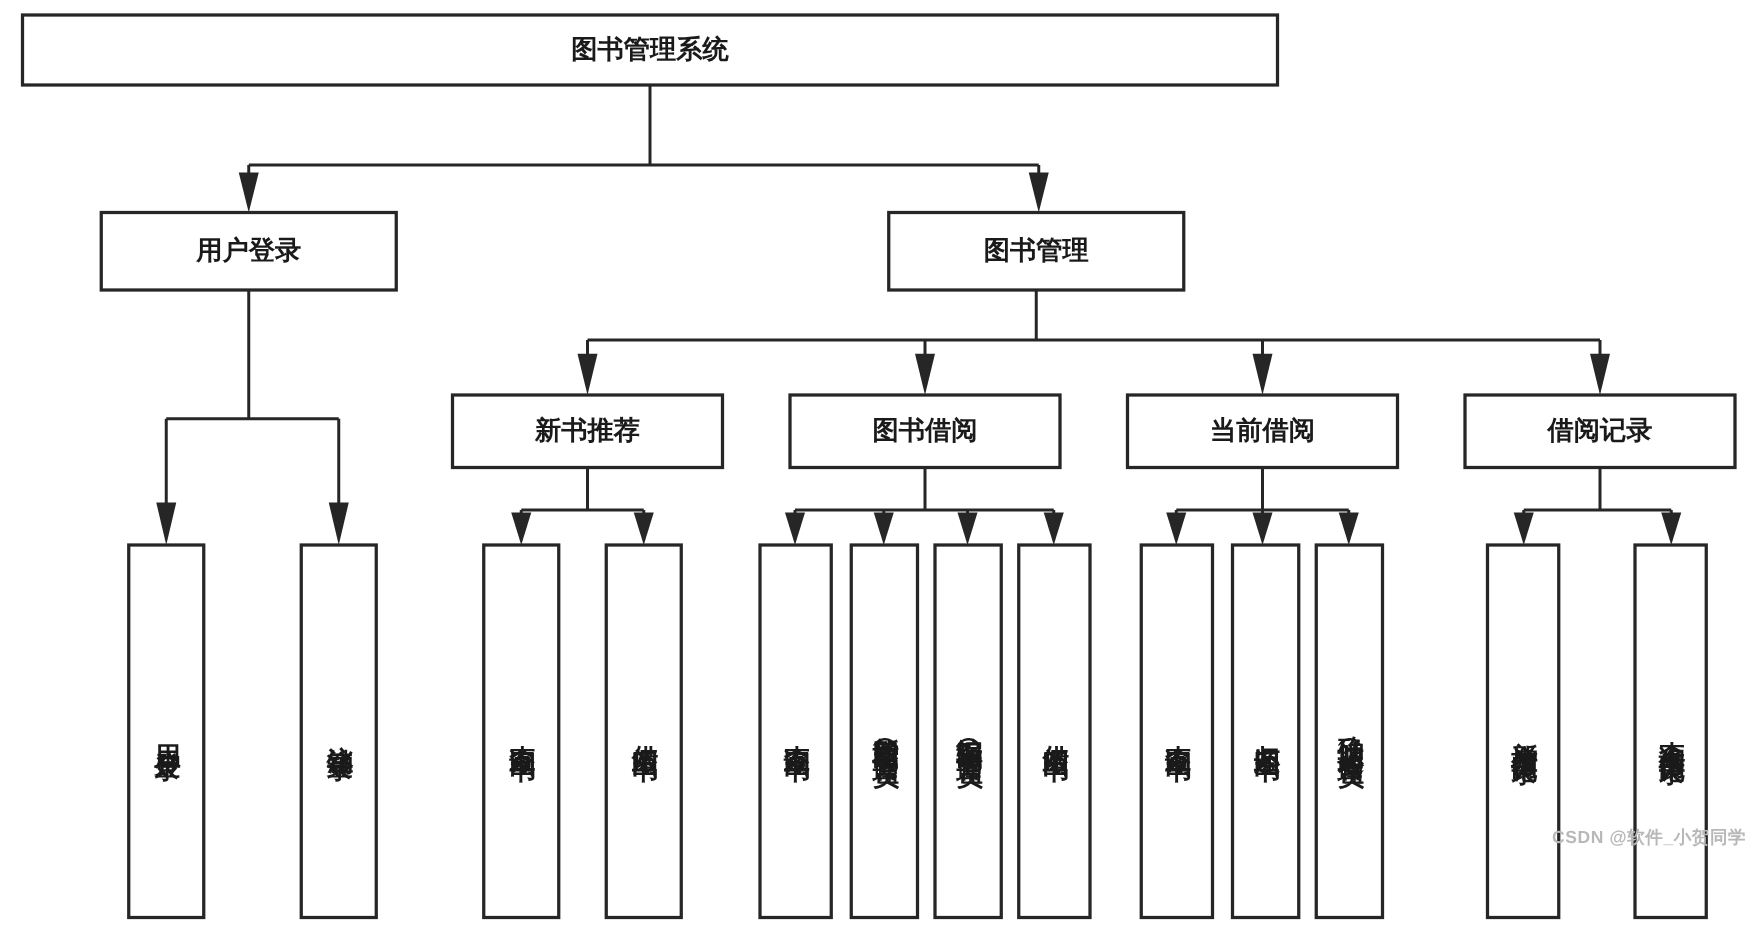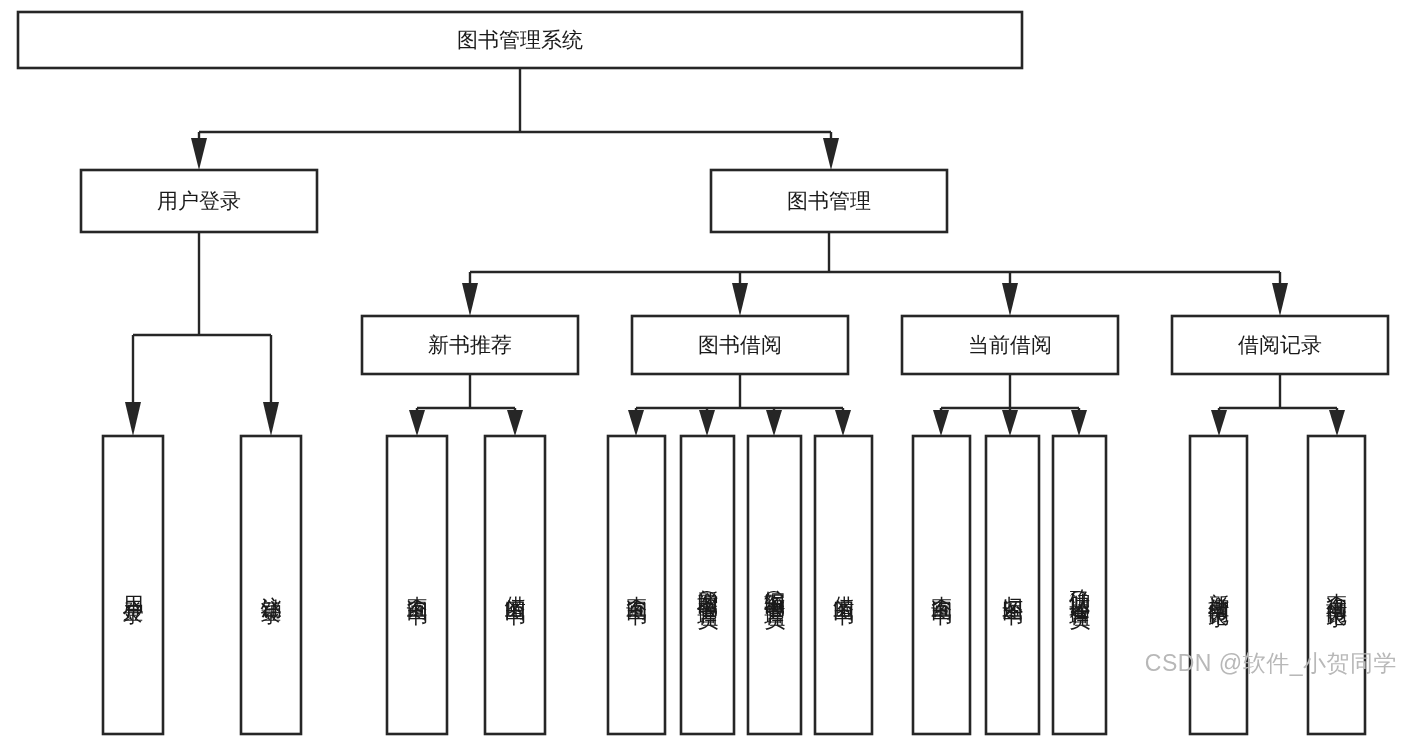--- a/index.html
+++ b/index.html
@@ -11,20 +11,21 @@
     width: 1405px;
     height: 747px;
     font-family: "Liberation Sans", "DejaVu Sans", sans-serif;
     overflow: hidden;
     position: relative;
   }
   #diagram-root {
     position: relative;
     width: 1405px;
     height: 685px;
+    font-weight: bold;
   }
   svg.flow {
     position: absolute;
     left: 0;
     top: 0;
     width: 1405px;
     height: 747px;
     display: block;
   }
   .node-rect {
@@ -64,21 +65,21 @@
     display: flex;
     align-items: center;
     justify-content: center;
     pointer-events: none;
   }
   .watermark {
     position: absolute;
     right: 8px;
     bottom: 6px;
     font-family: "Liberation Sans", "DejaVu Sans", sans-serif;
-    font-size: 23px;
+    font-size: 14px;
     color: #b8b8b8;
     letter-spacing: 0.5px;
     white-space: nowrap;
     margin-left: 27px;
   }
 </style>
 </head>
 <body>
 
 <div id="diagram-root">

